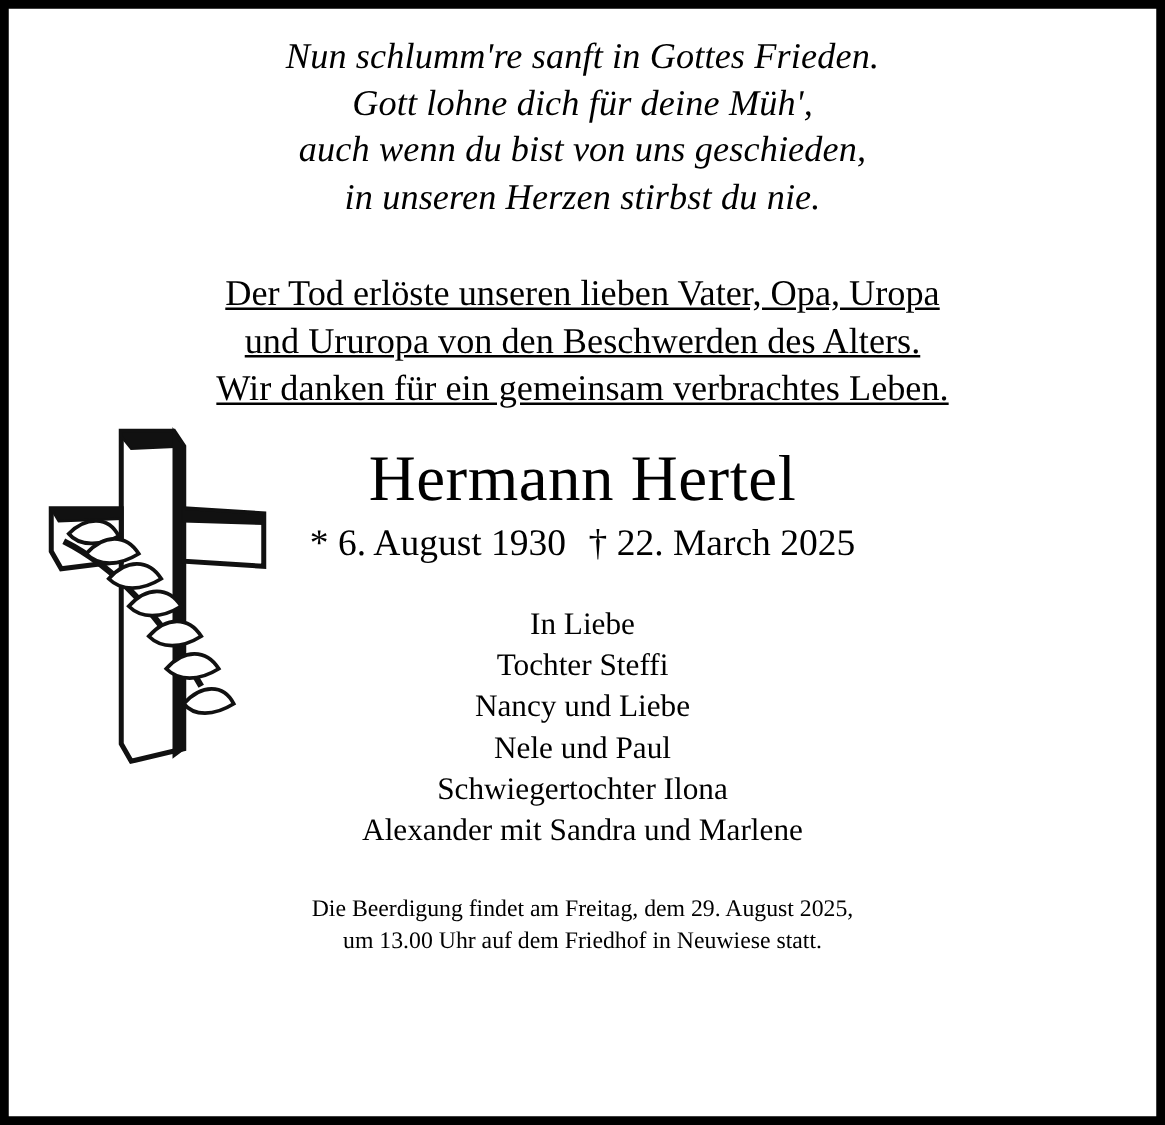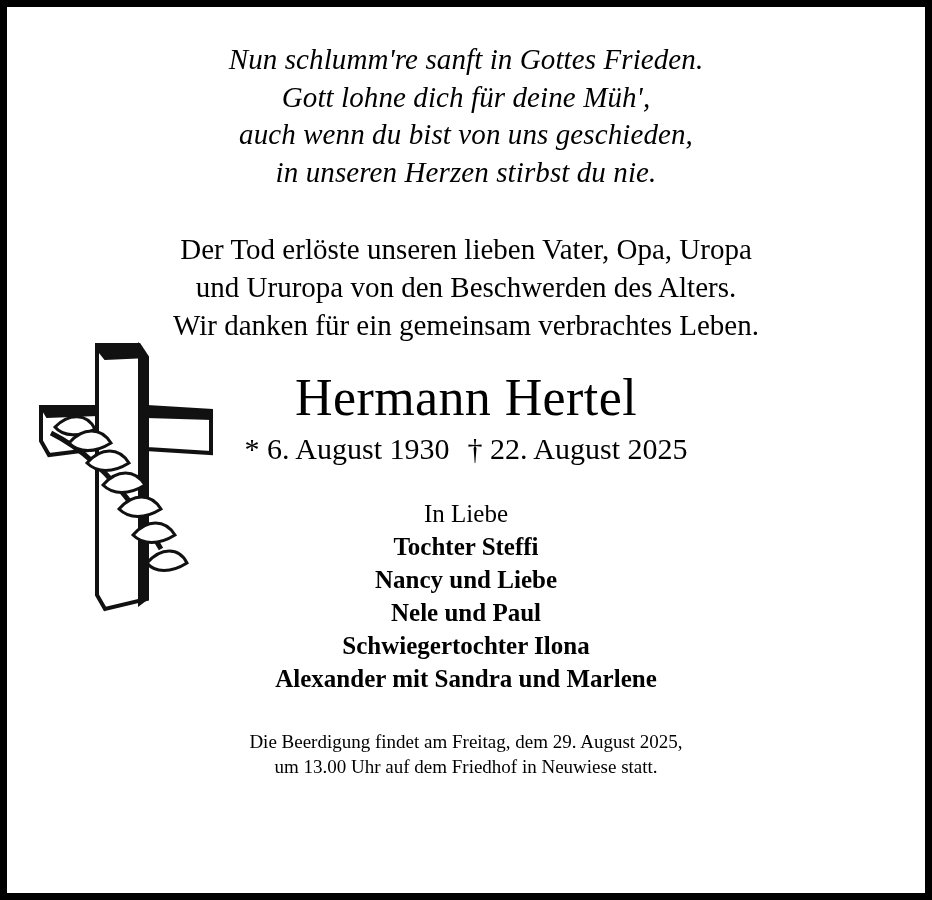--- a/index.html
+++ b/index.html
@@ -14,21 +14,21 @@
     color: #000000;
     overflow: hidden;
   }
   .obituary {
     position: relative;
     box-sizing: border-box;
     width: 932px;
     height: 900px;
     border: 7px solid #000000;
     background: #ffffff;
-    padding: 26px 30px 0 30px;
+    padding: 12px 30px 0 30px;
     text-align: center;
   }
   .poem {
     font-style: italic;
     font-size: 29px;
     line-height: 1.30;
     margin-top: 8px;
     letter-spacing: 0.1px;
   }
   .poem .line {
@@ -36,20 +36,21 @@
     white-space: nowrap;
   }
   .intro {
     font-size: 29px;
     line-height: 1.32;
     margin-top: 38px;
   }
   .intro .line {
     display: block;
     white-space: nowrap;
+    text-decoration: underline;
   }
   .name {
     font-size: 52px;
     font-weight: normal;
     line-height: 1.05;
     margin-top: 26px;
     letter-spacing: 0.4px;
   }
   .dates {
     font-size: 30px;
@@ -64,21 +65,21 @@
     margin-top: 30px;
     font-size: 25px;
     line-height: 1.32;
   }
   .mourners .lead {
     font-weight: normal;
     display: block;
   }
   .mourners .m-line {
     display: block;
-    font-weight: bold;
+    font-weight: normal;
     text-align: center;
   }
   .funeral {
     font-size: 19px;
     line-height: 1.32;
     margin-top: 34px;
   }
   .funeral .line {
     display: block;
     white-space: nowrap;
@@ -130,21 +131,21 @@
 
   <div class="intro">
     <span class="line">Der Tod erlöste unseren lieben Vater, Opa, Uropa</span>
     <span class="line">und Ururopa von den Beschwerden des Alters.</span>
     <span class="line">Wir danken für ein gemeinsam verbrachtes Leben.</span>
   </div>
 
   <div class="name">Hermann Hertel</div>
 
   <div class="dates">
-    <span>* 6. August 1930</span><span class="sep"></span><span>† 22. August 2025</span>
+    <span>* 6. August 1930</span><span class="sep"></span><span>† 22. March 2025</span>
   </div>
 
   <div class="mourners">
     <span class="lead">In Liebe</span>
     <span class="m-line">Tochter Steffi</span>
     <span class="m-line">Nancy und Liebe</span>
     <span class="m-line">Nele und Paul</span>
     <span class="m-line">Schwiegertochter Ilona</span>
     <span class="m-line">Alexander mit Sandra und Marlene</span>
   </div>

